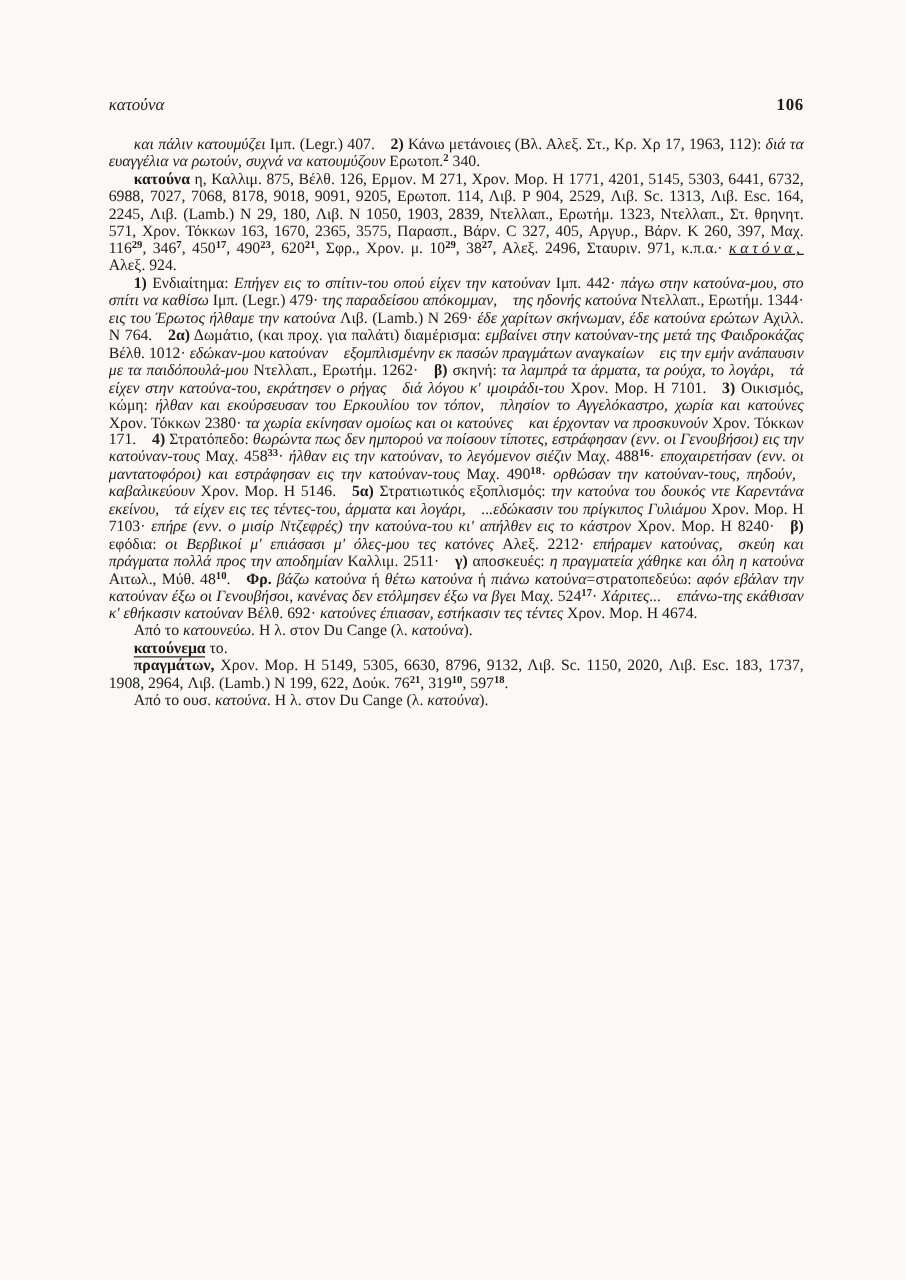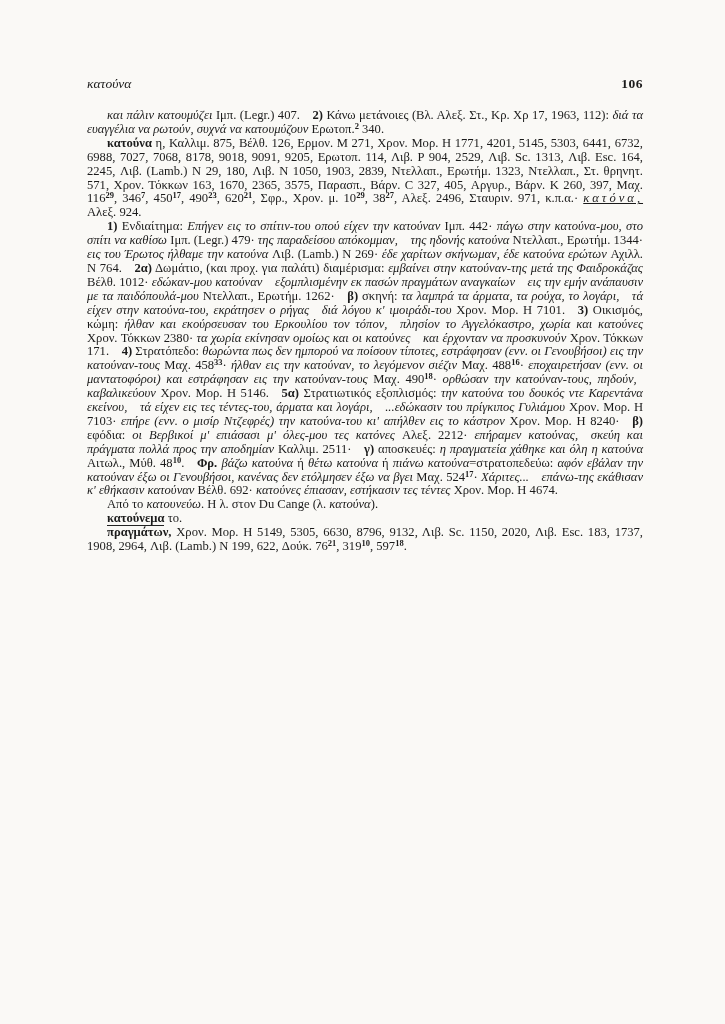--- a/index.html
+++ b/index.html
@@ -46,15 +46,16 @@
       <span class="catchword">κατούνα</span>
       <span class="pageno">106</span>
     </div>
 
     <p class="para mb10"><span class="i">και πάλιν κατουμύζει </span><span>Ιμπ. (Legr.) 407. </span><span class="b">2)</span><span> Κάνω μετάνοιες (Βλ. Αλεξ. Στ., Κρ. Χρ 17, 1963, 112): </span><span class="i">διά τα ευαγγέλια να ρωτούν, συχνά να κατουμύζουν </span><span>Ερωτοπ.</span><sup>2</sup><span> 340.</span></p>
     <p class="para mb12"><span class="b">κατούνα</span><span> η, Καλλιμ. 875, Βέλθ. 126, Ερμον. Μ 271, Χρον. Μορ. Η 1771, 4201, 5145, 5303, 6441, 6732, 6988, 7027, 7068, 8178, 9018, 9091, 9205, Ερωτοπ. 114, Λιβ. P 904, 2529, Λιβ. Sc. 1313, Λιβ. Esc. 164, 2245, Λιβ. (Lamb.) N 29, 180, Λιβ. N 1050, 1903, 2839, Ντελλαπ., Ερωτήμ. 1323, Ντελλαπ., Στ. θρηνητ. 571, Χρον. Τόκκων 163, 1670, 2365, 3575, Παρασπ., Βάρν. C 327, 405, Αργυρ., Βάρν. Κ 260, 397, Μαχ. 116</span><sup>29</sup><span>, 346</span><sup>7</sup><span>, 450</span><sup>17</sup><span>, 490</span><sup>23</sup><span>, 620</span><sup>21</sup><span>, Σφρ., Χρον. μ. 10</span><sup>29</sup><span>, 38</span><sup>27</sup><span>, Αλεξ. 2496, Σταυριν. 971, κ.π.α.· </span><span class="sp">κατόνα,</span><span> Αλεξ. 924.</span></p>
     <p class="para mb8"><span class="b">1)</span><span> Ενδιαίτημα: </span><span class="i">Επήγεν εις το σπίτιν-του οπού είχεν την κατούναν </span><span>Ιμπ. 442· </span><span class="i">πάγω στην κατούνα-μου, στο σπίτι να καθίσω </span><span>Ιμπ. (Legr.) 479· </span><span class="i">της παραδείσου απόκομμαν, της ηδονής κατούνα </span><span>Ντελλαπ., Ερωτήμ. 1344· </span><span class="i">εις του Έρωτος ήλθαμε την κατούνα </span><span>Λιβ. (Lamb.) N 269· </span><span class="i">έδε χαρίτων σκήνωμαν, έδε κατούνα ερώτων </span><span>Αχιλλ. N 764. </span><span class="b">2α)</span><span> Δωμάτιο, (και προχ. για παλάτι) διαμέρισμα: </span><span class="i">εμβαίνει στην κατούναν-της μετά της Φαιδροκάζας </span><span>Βέλθ. 1012· </span><span class="i">εδώκαν-μου κατούναν εξομπλισμένην εκ πασών πραγμάτων αναγκαίων εις την εμήν ανάπαυσιν με τα παιδόπουλά-μου </span><span>Ντελλαπ., Ερωτήμ. 1262· </span><span class="b">β)</span><span> σκηνή: </span><span class="i">τα λαμπρά τα άρματα, τα ρούχα, το λογάρι, τά είχεν στην κατούνα-του, εκράτησεν ο ρήγας διά λόγου κ' ιμοιράδι-του </span><span>Χρον. Μορ. Η 7101. </span><span class="b">3)</span><span> Οικισμός, κώμη: </span><span class="i">ήλθαν και εκούρσευσαν του Ερκουλίου τον τόπον, πλησίον το Αγγελόκαστρο, χωρία και κατούνες </span><span>Χρον. Τόκκων 2380· </span><span class="i">τα χωρία εκίνησαν ομοίως και οι κατούνες και έρχονταν να προσκυνούν </span><span>Χρον. Τόκκων 171. </span><span class="b">4)</span><span> Στρατόπεδο: </span><span class="i">θωρώντα πως δεν ημπορού να ποίσουν τίποτες, εστράφησαν (ενν. οι Γενουβήσοι) εις την κατούναν-τους </span><span>Μαχ. 458</span><sup>33</sup><span>· </span><span class="i">ήλθαν εις την κατούναν, το λεγόμενον σιέζιν </span><span>Μαχ. 488</span><sup>16</sup><span>· </span><span class="i">εποχαιρετήσαν (ενν. οι μαντατοφόροι) και εστράφησαν εις την κατούναν-τους </span><span>Μαχ. 490</span><sup>18</sup><span>· </span><span class="i">ορθώσαν την κατούναν-τους, πηδούν, καβαλικεύουν </span><span>Χρον. Μορ. Η 5146. </span><span class="b">5α)</span><span> Στρατιωτικός εξοπλισμός: </span><span class="i">την κατούνα του δουκός ντε Καρεντάνα εκείνου, τά είχεν εις τες τέντες-του, άρματα και λογάρι, ...εδώκασιν του πρίγκιπος Γυλιάμου </span><span>Χρον. Μορ. Η 7103· </span><span class="i">επήρε (ενν. ο μισίρ Ντζεφρές) την κατούνα-του κι' απήλθεν εις το κάστρον </span><span>Χρον. Μορ. Η 8240· </span><span class="b">β)</span><span> εφόδια: </span><span class="i">οι Βερβικοί μ' επιάσασι μ' όλες-μου τες κατόνες </span><span>Αλεξ. 2212· </span><span class="i">επήραμεν κατούνας, σκεύη και πράγματα πολλά προς την αποδημίαν </span><span>Καλλιμ. 2511· </span><span class="b">γ)</span><span> αποσκευές: </span><span class="i">η πραγματεία χάθηκε και όλη η κατούνα </span><span>Αιτωλ., Μύθ. 48</span><sup>10</sup><span>. </span><span class="b">Φρ.</span><span> </span><span class="i">βάζω κατούνα</span><span> ή </span><span class="i">θέτω κατούνα</span><span> ή </span><span class="i">πιάνω κατούνα</span><span>=στρατοπεδεύω: </span><span class="i">αφόν εβάλαν την κατούναν έξω οι Γενουβήσοι, κανένας δεν ετόλμησεν έξω να βγει </span><span>Μαχ. 524</span><sup>17</sup><span>· </span><span class="i">Χάριτες... επάνω-της εκάθισαν κ' εθήκασιν κατούναν </span><span>Βέλθ. 692· </span><span class="i">κατούνες έπιασαν, εστήκασιν τες τέντες </span><span>Χρον. Μορ. Η 4674.</span></p>
     <p class="para mb1"><span>Από το </span><span class="i">κατουνεύω</span><span>. Η λ. στον Du Cange (λ. </span><span class="i">κατούνα</span><span>).</span></p>
     <p class="para mb2"><span class="bu">κατούνεμα</span><span> το.</span></p>
     <p class="para mb8"><span class="b">πραγμάτων,</span><span> Χρον. Μορ. Η 5149, 5305, 6630, 8796, 9132, Λιβ. Sc. 1150, 2020, Λιβ. Esc. 183, 1737, 1908, 2964, Λιβ. (Lamb.) N 199, 622, Δούκ. 76</span><sup>21</sup><span>, 319</span><sup>10</sup><span>, 597</span><sup>18</sup><span>.</span></p>
+    <p class="para"><span>Από το ουσ. </span><span class="i">κατούνα</span><span>. Η λ. στον Du Cange (λ. </span><span class="i">κατούνα</span><span>).</span></p>
 
   </div>
 </div>
 
 </body></html>

